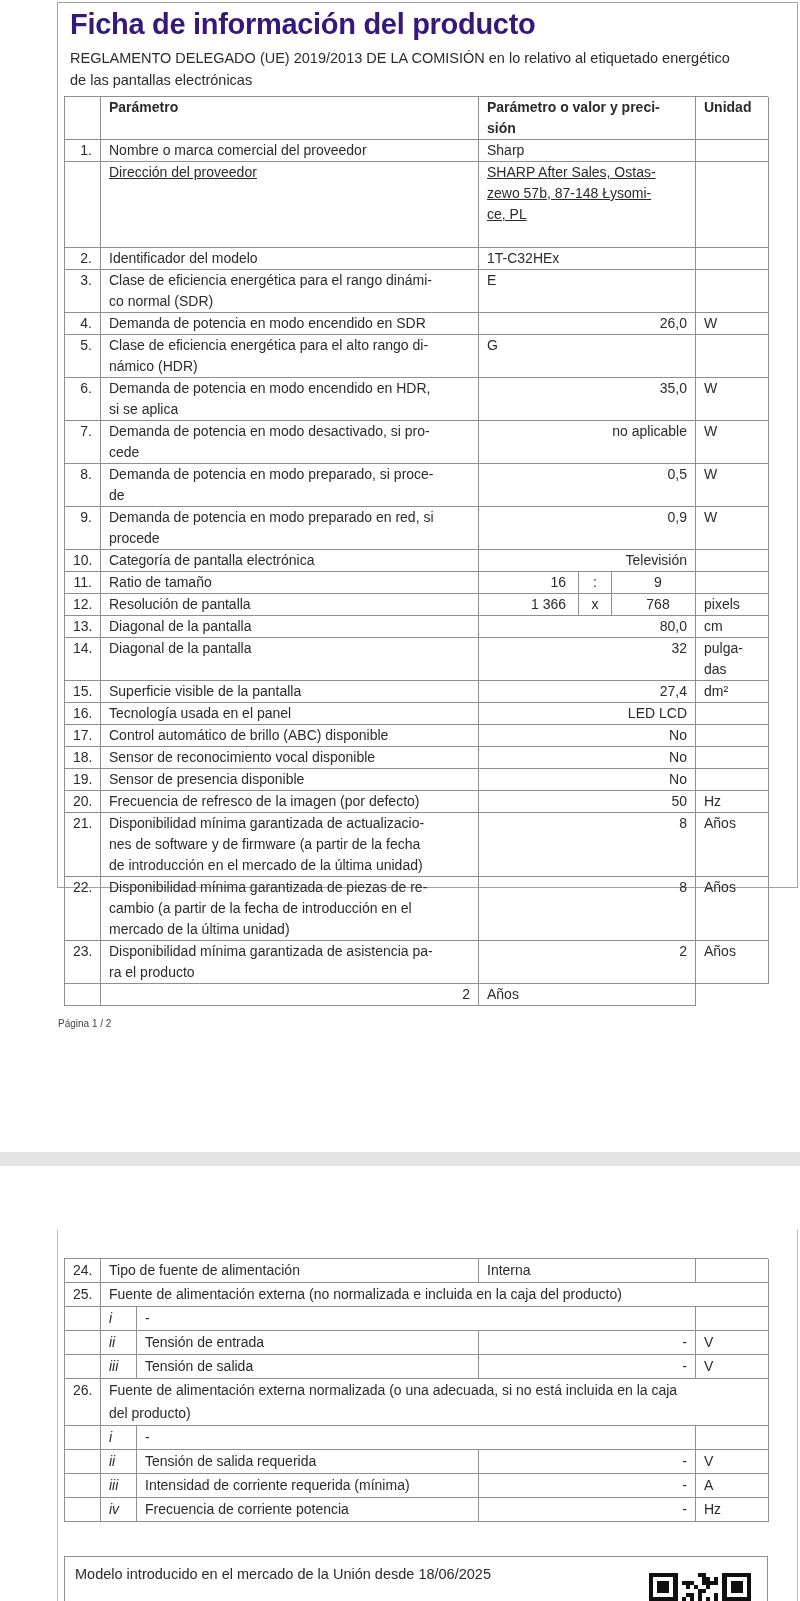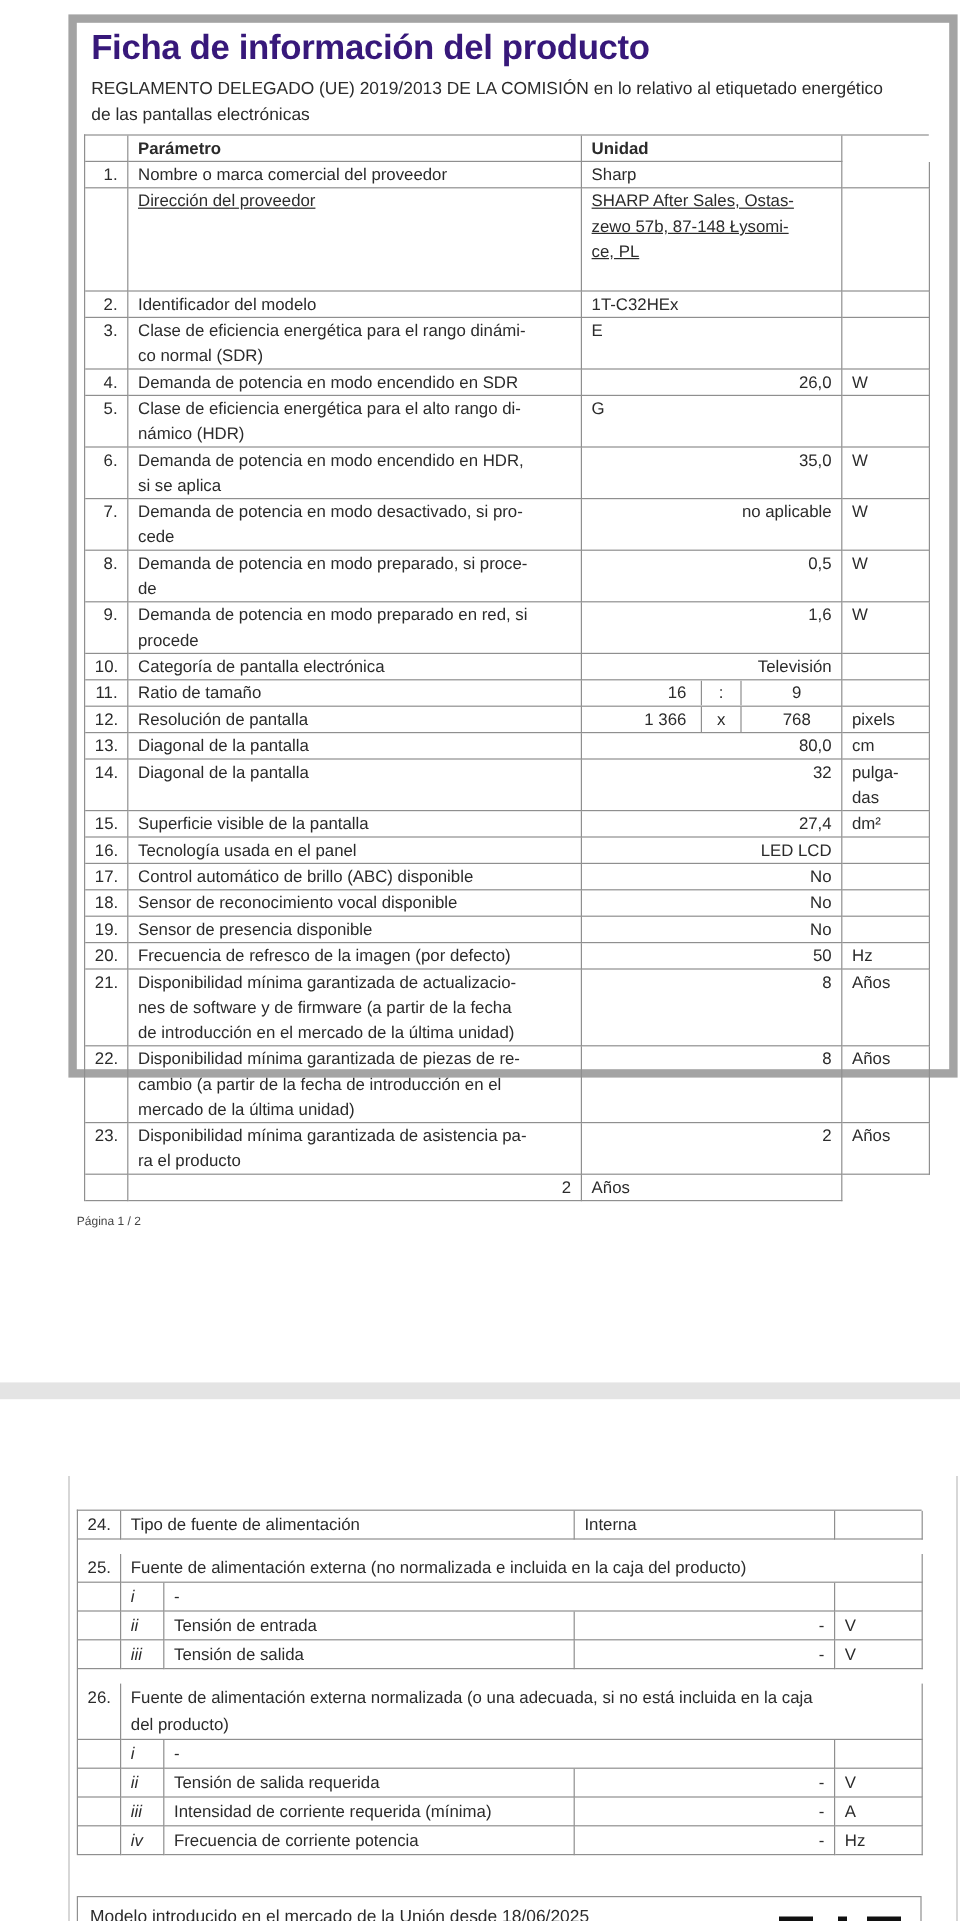--- a/index.html
+++ b/index.html
@@ -4,35 +4,35 @@
 <style>
   * { box-sizing: border-box; margin: 0; padding: 0; }
   html, body { width: 800px; height: 1601px; overflow: hidden; }
   body {
     position: relative;
     background: #ffffff;
     font-family: "Liberation Sans", sans-serif;
     color: #262626;
   }
   .page { position: absolute; left: 57px; width: 741px; background: #fff; }
-  #page1 { top: 12px; height: 886px; border: 7px solid #a3a3a3; }
+  #page1 { top: 2px; height: 886px; border: 1px solid #a3a3a3; }
   #page2 { top: 1230px; height: 436px; border-left: 1px solid #bdbdbd; border-right: 1px solid #bdbdbd; }
   #sep-band { position: absolute; left: 0; top: 1152px; width: 800px; height: 14px; background: #e4e4e4; }
 
   .title { font-size: 29px; font-weight: bold; color: #37187a; margin: 5px 0 0 12px; letter-spacing: -0.3px; }
   .subtitle { font-size: 14.5px; line-height: 21.5px; margin: 7px 14px 0 12px; white-space: pre-line; color: #2b2b2b; }
 
   .tbl {
     margin: 5px 0 0 6px; width: 704px;
     border-top: 1px solid #8f8f8f; border-left: 1px solid #8f8f8f;
     font-size: 14px; line-height: 21px; color: #2b2b2b;
   }
   .tbl2 { line-height: 23px; margin-top: 28px; }
   .row  { display: grid; grid-template-columns: 36px 378px 217px 73px; }
-  .rowh { display: grid; grid-template-columns: 36px 668px; margin-top: 12px; }
+  .rowh { display: grid; grid-template-columns: 36px 668px; }
   .rowr { display: grid; grid-template-columns: 36px 36px 342px 217px 73px; }
   .rowd { display: grid; grid-template-columns: 36px 36px 559px 73px; }
   .row > div, .rowh > div, .rowr > div, .rowd > div {
     border-right: 1px solid #8f8f8f; border-bottom: 1px solid #8f8f8f;
     padding: 0 8px; white-space: pre-line; overflow: hidden;
   }
   .hdr { font-weight: bold; }
   .n   { text-align: right; padding: 0 7px 0 2px; }
   .v   { text-align: right; padding-right: 12px; }
   .v.lft { text-align: left; padding-left: 8px; }
@@ -60,20 +60,22 @@
 
 <div class="page" id="page1">
   <div class="title" style="color: rgb(55, 24, 122);">Ficha de información del producto</div>
   <div class="subtitle">REGLAMENTO DELEGADO (UE) 2019/2013 DE LA COMISIÓN en lo relativo al etiquetado energético
 de las pantallas electrónicas</div>
 
   <div class="tbl">
     <div class="row hdr">
       <div class="n"></div>
       <div>Parámetro</div>
+      <div class="v lft">Parámetro o valor y preci-
+sión</div>
       <div class="u">Unidad</div>
     </div>
 
     <div class="row">
       <div class="n">1.</div>
       <div>Nombre o marca comercial del proveedor</div>
       <div class="v lft">Sharp</div>
       <div class="u"></div>
     </div>
     <div class="row tall">
@@ -128,21 +130,21 @@
       <div class="n">8.</div>
       <div>Demanda de potencia en modo preparado, si proce-
 de</div>
       <div class="v">0,5</div>
       <div class="u">W</div>
     </div>
     <div class="row">
       <div class="n">9.</div>
       <div>Demanda de potencia en modo preparado en red, si
 procede</div>
-      <div class="v">1,6</div>
+      <div class="v">0,9</div>
       <div class="u">W</div>
     </div>
     <div class="row">
       <div class="n">10.</div>
       <div>Categoría de pantalla electrónica</div>
       <div class="v">Televisión</div>
       <div class="u"></div>
     </div>
     <div class="row">
       <div class="n">11.</div>

